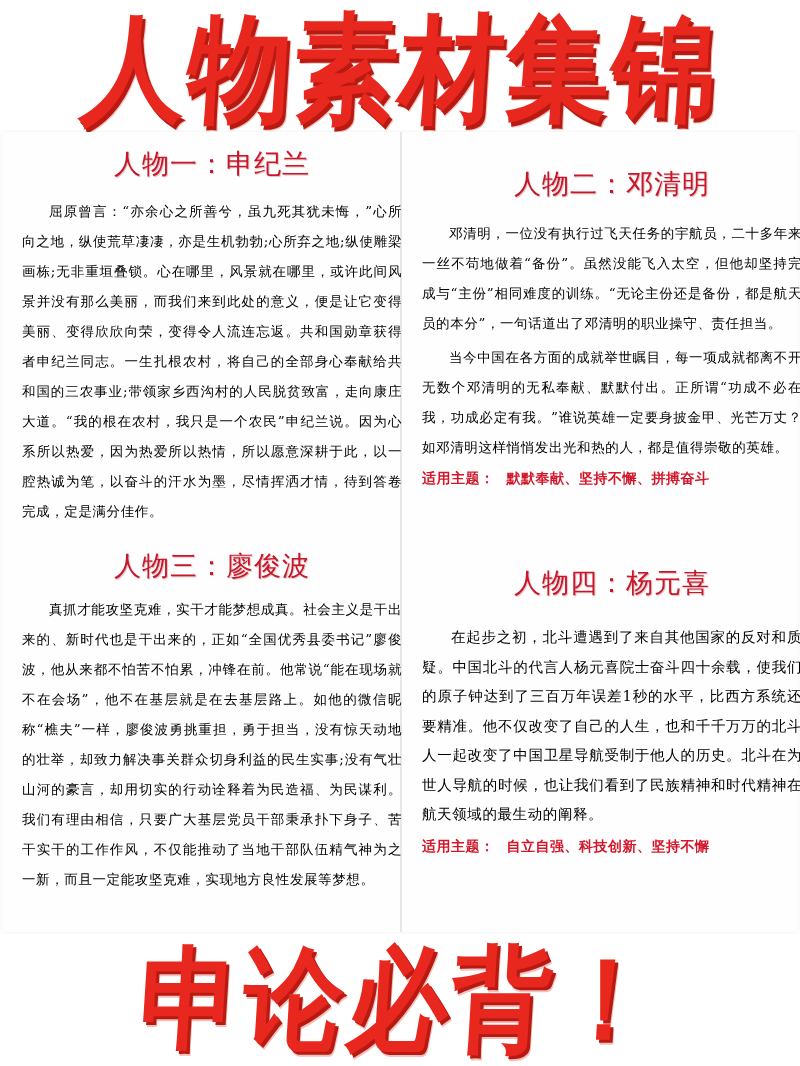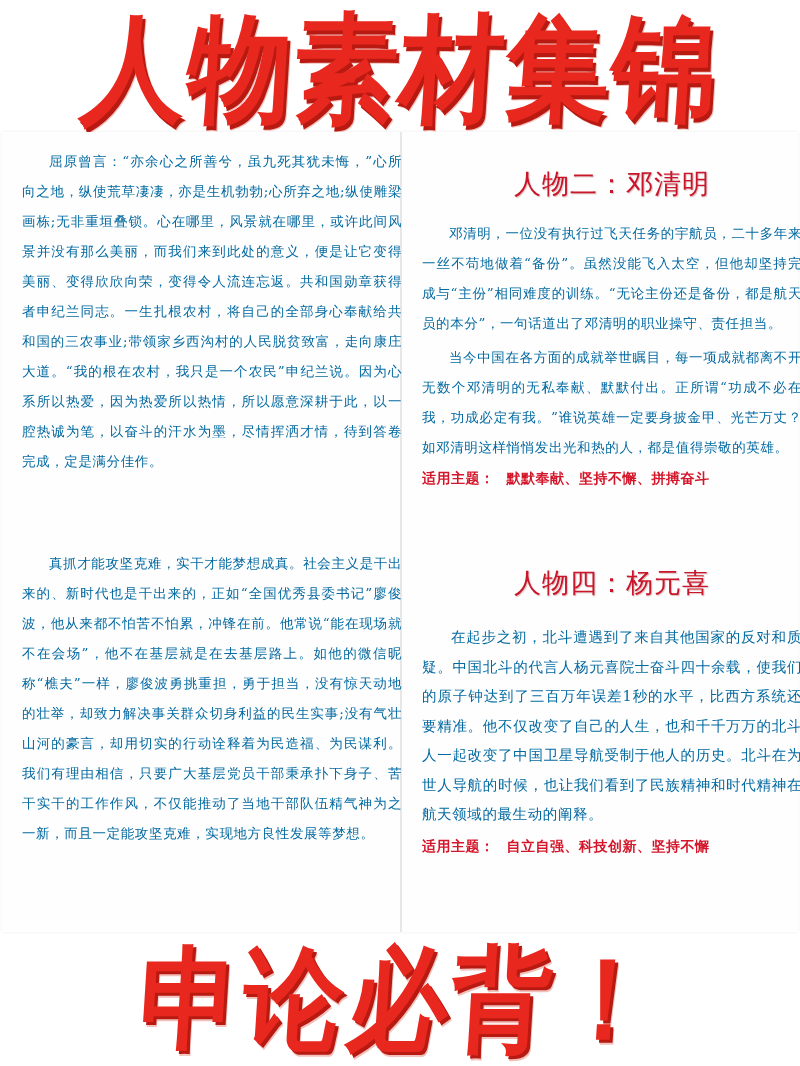--- a/index.html
+++ b/index.html
@@ -25,21 +25,21 @@
     }
 
     .card { position: absolute; width: 380px; }
     .card h2 {
       text-align: center; font-family: "DejaVu Sans", sans-serif; font-weight: normal;
       font-size: 27px; color: #c9162a; letter-spacing: 1px;
       text-shadow: 1px 1px 1px rgba(120,0,0,0.25);
       margin-bottom: 16px;
     }
     .card p {
-      font-size: 13.5px; line-height: 30px; color: #0369a1;
+      font-size: 13.5px; line-height: 30px; color: #000000;
       text-indent: 2em; letter-spacing: 0.6px; text-align: justify;
     }
     .theme {
       margin-top: 8px; font-family: "DejaVu Sans", sans-serif; font-weight: bold;
       font-size: 14px; color: #d4162a; letter-spacing: 0.5px;
     }
     .theme .lbl { margin-right: 12px; }
 
     #c1 { left: 22px; top: 146px; }
     #c2 { left: 422px; top: 166px; }
@@ -63,33 +63,35 @@
   </style>
 </head>
 <body>
 
 <div class="big-title">人物素材集锦</div>
 
 <div class="panel-area"></div>
 <div class="divider"></div>
 
 <section class="card" id="c1">
+  <h2>人物一：申纪兰</h2>
   <p>屈原曾言：“亦余心之所善兮，虽九死其犹未悔，”心所向之地，纵使荒草凄凄，亦是生机勃勃;心所弃之地;纵使雕梁画栋;无非重垣叠锁。心在哪里，风景就在哪里，或许此间风景并没有那么美丽，而我们来到此处的意义，便是让它变得美丽、变得欣欣向荣，变得令人流连忘返。共和国勋章获得者申纪兰同志。一生扎根农村，将自己的全部身心奉献给共和国的三农事业;带领家乡西沟村的人民脱贫致富，走向康庄大道。“我的根在农村，我只是一个农民”申纪兰说。因为心系所以热爱，因为热爱所以热情，所以愿意深耕于此，以一腔热诚为笔，以奋斗的汗水为墨，尽情挥洒才情，待到答卷完成，定是满分佳作。</p>
 </section>
 
 <section class="card" id="c2">
   <h2>人物二：邓清明</h2>
   <p>邓清明，一位没有执行过飞天任务的宇航员，二十多年来一丝不苟地做着“备份”。虽然没能飞入太空，但他却坚持完成与“主份”相同难度的训练。“无论主份还是备份，都是航天员的本分”，一句话道出了邓清明的职业操守、责任担当。</p>
   <p>当今中国在各方面的成就举世瞩目，每一项成就都离不开无数个邓清明的无私奉献、默默付出。正所谓“功成不必在我，功成必定有我。”谁说英雄一定要身披金甲、光芒万丈？如邓清明这样悄悄发出光和热的人，都是值得崇敬的英雄。</p>
   <div class="theme">
     <span class="lbl">适用主题：</span><span>默默奉献、坚持不懈、拼搏奋斗</span>
   </div>
 </section>
 
 <section class="card" id="c3">
+  <h2>人物三：廖俊波</h2>
   <p>真抓才能攻坚克难，实干才能梦想成真。社会主义是干出来的、新时代也是干出来的，正如“全国优秀县委书记”廖俊波，他从来都不怕苦不怕累，冲锋在前。他常说“能在现场就不在会场”，他不在基层就是在去基层路上。如他的微信昵称“樵夫”一样，廖俊波勇挑重担，勇于担当，没有惊天动地的壮举，却致力解决事关群众切身利益的民生实事;没有气壮山河的豪言，却用切实的行动诠释着为民造福、为民谋利。我们有理由相信，只要广大基层党员干部秉承扑下身子、苦干实干的工作作风，不仅能推动了当地干部队伍精气神为之一新，而且一定能攻坚克难，实现地方良性发展等梦想。</p>
 </section>
 
 <section class="card" id="c4">
   <h2>人物四：杨元喜</h2>
   <p>在起步之初，北斗遭遇到了来自其他国家的反对和质疑。中国北斗的代言人杨元喜院士奋斗四十余载，使我们的原子钟达到了三百万年误差1秒的水平，比西方系统还要精准。他不仅改变了自己的人生，也和千千万万的北斗人一起改变了中国卫星导航受制于他人的历史。北斗在为世人导航的时候，也让我们看到了民族精神和时代精神在航天领域的最生动的阐释。</p>
   <div class="theme">
     <span class="lbl">适用主题：</span><span>自立自强、科技创新、坚持不懈</span>
   </div>
 </section>

